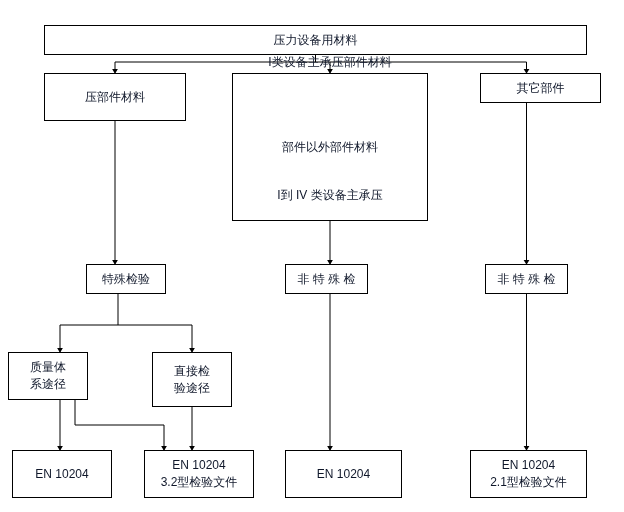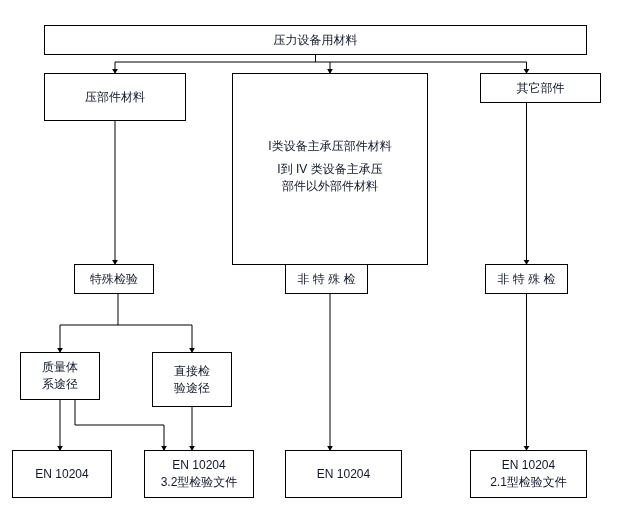--- a/index.html
+++ b/index.html
@@ -71,25 +71,25 @@
         <path d="M 60 400 L 60 450" fill="none" stroke="#000000" stroke-width="1" marker-end="url(#arrowhead)"></path>
         <path d="M 75 400 L 75 425 L 164 425 L 164 450" fill="none" stroke="#000000" stroke-width="1" marker-end="url(#arrowhead)"></path>
         <path d="M 192 400 L 192 450" fill="none" stroke="#000000" stroke-width="1" marker-end="url(#arrowhead)"></path>
         <path d="M 330 294 L 330 450" fill="none" stroke="#000000" stroke-width="1" marker-end="url(#arrowhead)"></path>
         <path d="M 526.5 294 L 526.5 450" fill="none" stroke="#000000" stroke-width="1" marker-end="url(#arrowhead)"></path>
       </g>
   </svg>
   <div id="node-layer">
       <div class="node" style="left: 44px; top: 25px; width: 543px; height: 30px;"><span class="line">压力设备用材料</span></div>
       <div class="node" style="left: 44px; top: 73px; width: 142px; height: 48px;"><span class="line">压部件材料</span></div>
-      <div class="node" style="left: 232px; top: 73px; width: 196px; height: 192px;"><span class="line">I类设备主承压部件材料</span><span class="line" style="height: 6px;">&nbsp;</span><span class="line">I到 IV 类设备主承压</span><span class="line">部件以外部件材料</span><span class="line" style="height: 6px;">&nbsp;</span></div>
+      <div class="node" style="left: 232px; top: 73px; width: 196px; height: 148px; gap: 31px;"><span class="line">I类设备主承压部件材料</span><span class="line" style="height: 6px;">&nbsp;</span><span class="line">部件以外部件材料</span><span class="line">I到 IV 类设备主承压</span><span class="line" style="height: 6px;">&nbsp;</span></div>
       <div class="node" style="left: 480px; top: 73px; width: 121px; height: 30px;"><span class="line">其它部件</span></div>
-      <div class="node" style="left: 74px; top: 264px; width: 80px; height: 30px;"><span class="line">特殊检验</span></div>
+      <div class="node" style="left: 86px; top: 264px; width: 80px; height: 30px;"><span class="line">特殊检验</span></div>
       <div class="node" style="left: 285px; top: 264px; width: 83px; height: 30px;"><span class="line">非 特 殊 检</span></div>
       <div class="node" style="left: 485px; top: 264px; width: 83px; height: 30px;"><span class="line">非 特 殊 检</span></div>
-      <div class="node" style="left: 20px; top: 352px; width: 80px; height: 48px;"><span class="line">质量体</span><span class="line">系途径</span></div>
+      <div class="node" style="left: 8px; top: 352px; width: 80px; height: 48px;"><span class="line">质量体</span><span class="line">系途径</span></div>
       <div class="node" style="left: 152px; top: 352px; width: 80px; height: 55px;"><span class="line">直接检</span><span class="line">验途径</span></div>
       <div class="node" style="left: 12px; top: 450px; width: 100px; height: 48px;"><span class="line">EN 10204</span></div>
       <div class="node" style="left: 144px; top: 450px; width: 110px; height: 48px;"><span class="line">EN 10204</span><span class="line">3.2型检验文件</span></div>
       <div class="node" style="left: 285px; top: 450px; width: 117px; height: 48px;"><span class="line">EN 10204</span></div>
       <div class="node" style="left: 470px; top: 450px; width: 117px; height: 48px;"><span class="line">EN 10204</span><span class="line">2.1型检验文件</span></div>
     </div>
 </div>
 
 </body></html>

